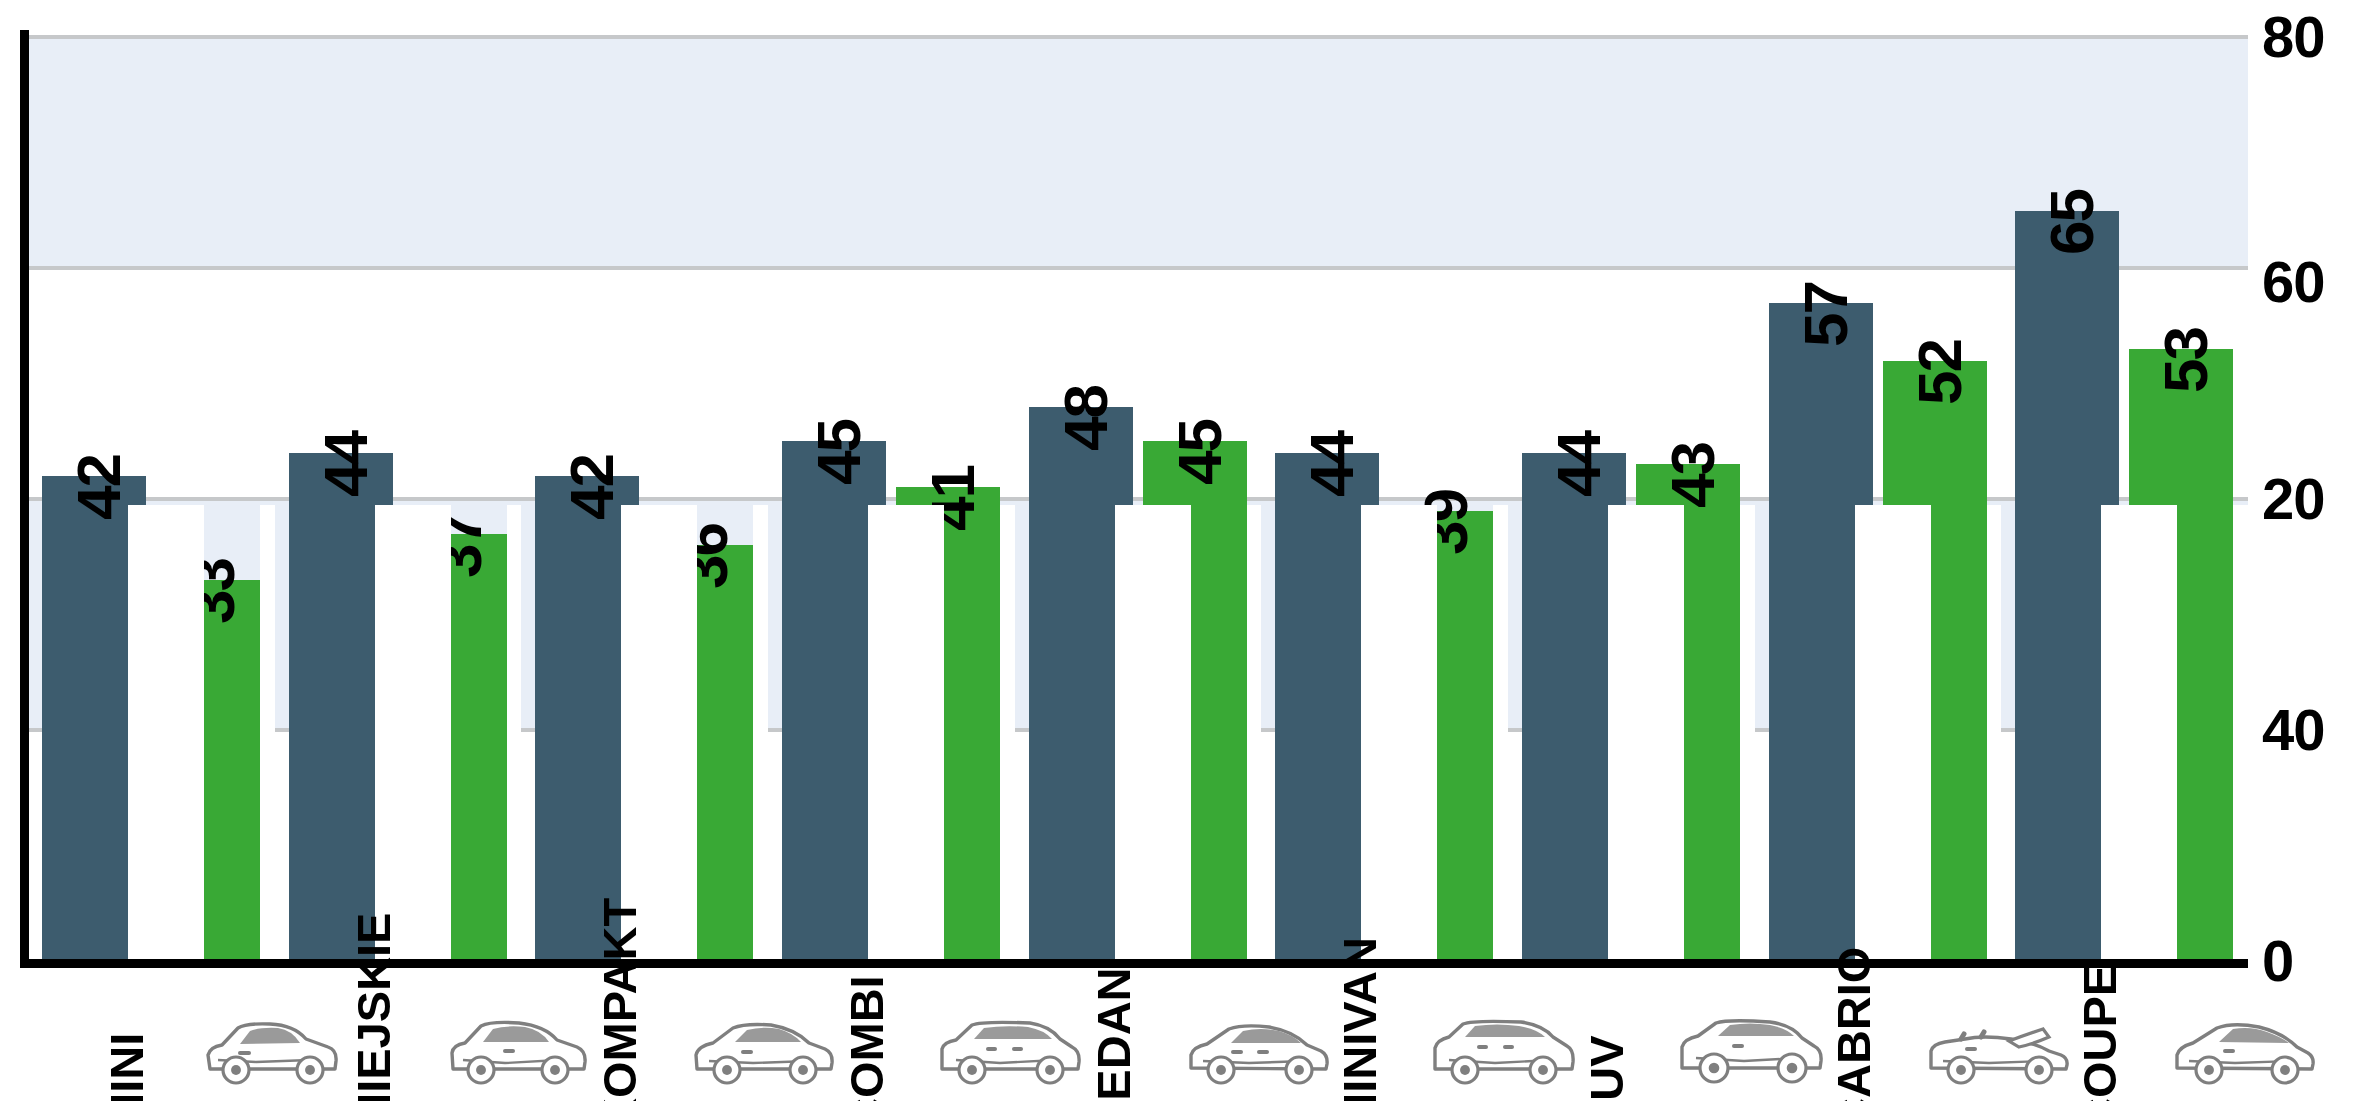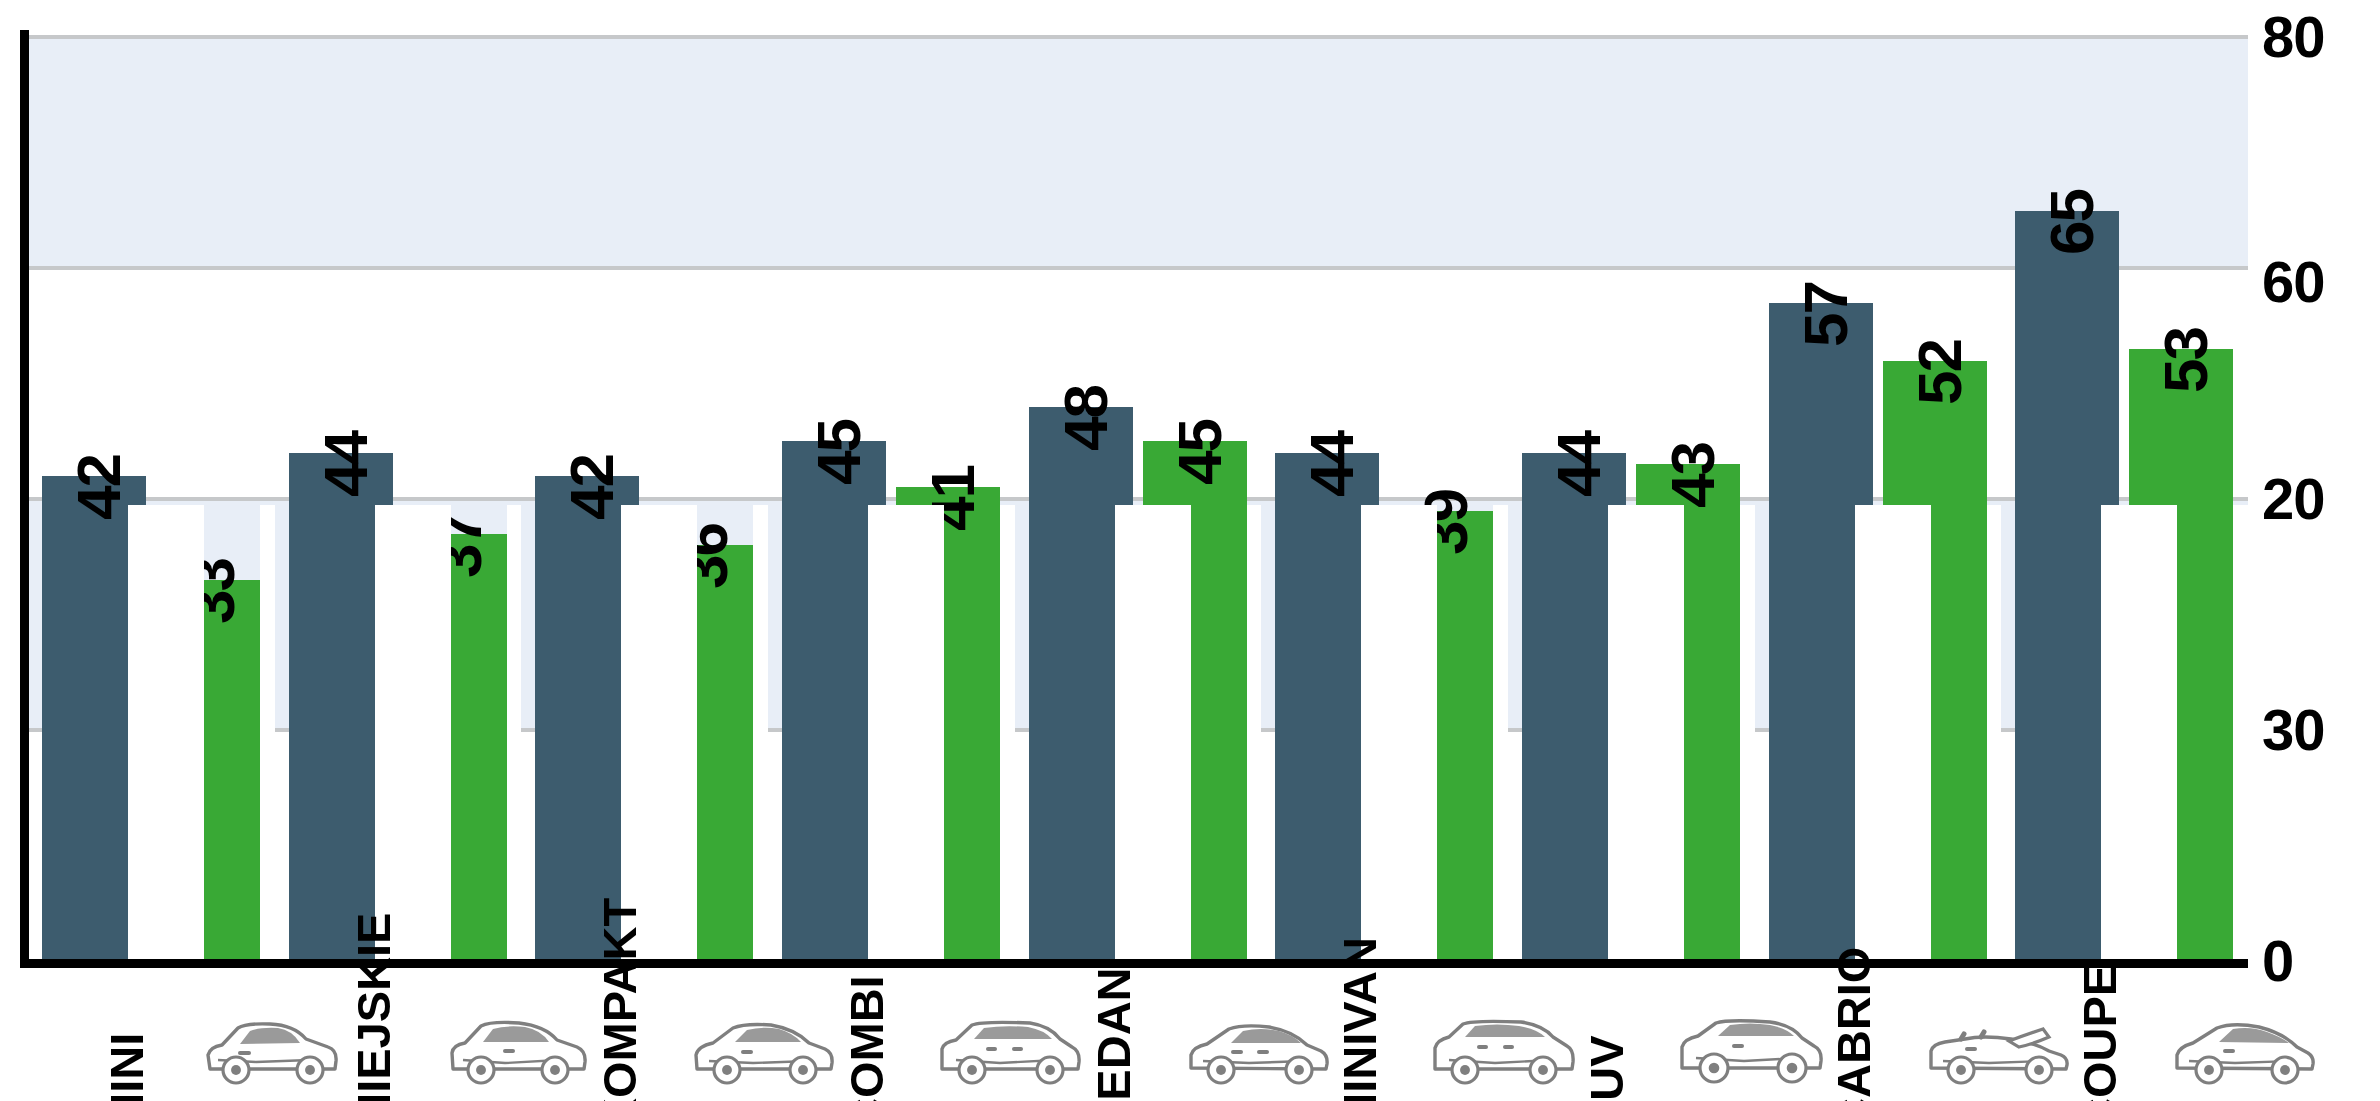--- a/index.html
+++ b/index.html
@@ -215,21 +215,21 @@
         </div>
       </div>
   </div>
 
   <div id="y-axis-line"></div>
   <div id="x-axis-line"></div>
 
   <div class="y-tick" style="top:8px;">80</div>
   <div class="y-tick" style="top:253px;">60</div>
   <div class="y-tick" style="top:470px;">20</div>
-  <div class="y-tick" style="top:701px;">30</div>
+  <div class="y-tick" style="top:701px;">40</div>
   <div class="y-tick" style="top:932px;">0</div>
 
   <div id="categories-layer">
       <div class="cat-label" style="left: 150px; top: 1085px;">MINI</div>
       <div class="car-icon" style="left: 194px; top: 1015px;">
         <svg width="150" height="72" viewBox="0 0 150 72">
       <path d="M16 54 L14 40 Q16 32 28 30 L44 13 Q52 8 76 9 Q100 10 112 24 L134 32 Q143 35 142 46 L141 54 Z" fill="#fff" stroke="#7f7f7f" stroke-width="3.4" stroke-linejoin="round"></path>
       <path d="M46 29 L56 16 Q66 12 84 13 Q98 15 106 28 Z" fill="#9a9a9a"></path>
       <path d="M24 45 L62 47 L116 45" fill="none" stroke="#7f7f7f" stroke-width="2.4"></path>
       <rect x="44" y="36" width="13" height="4" rx="2" fill="#7f7f7f"></rect>

